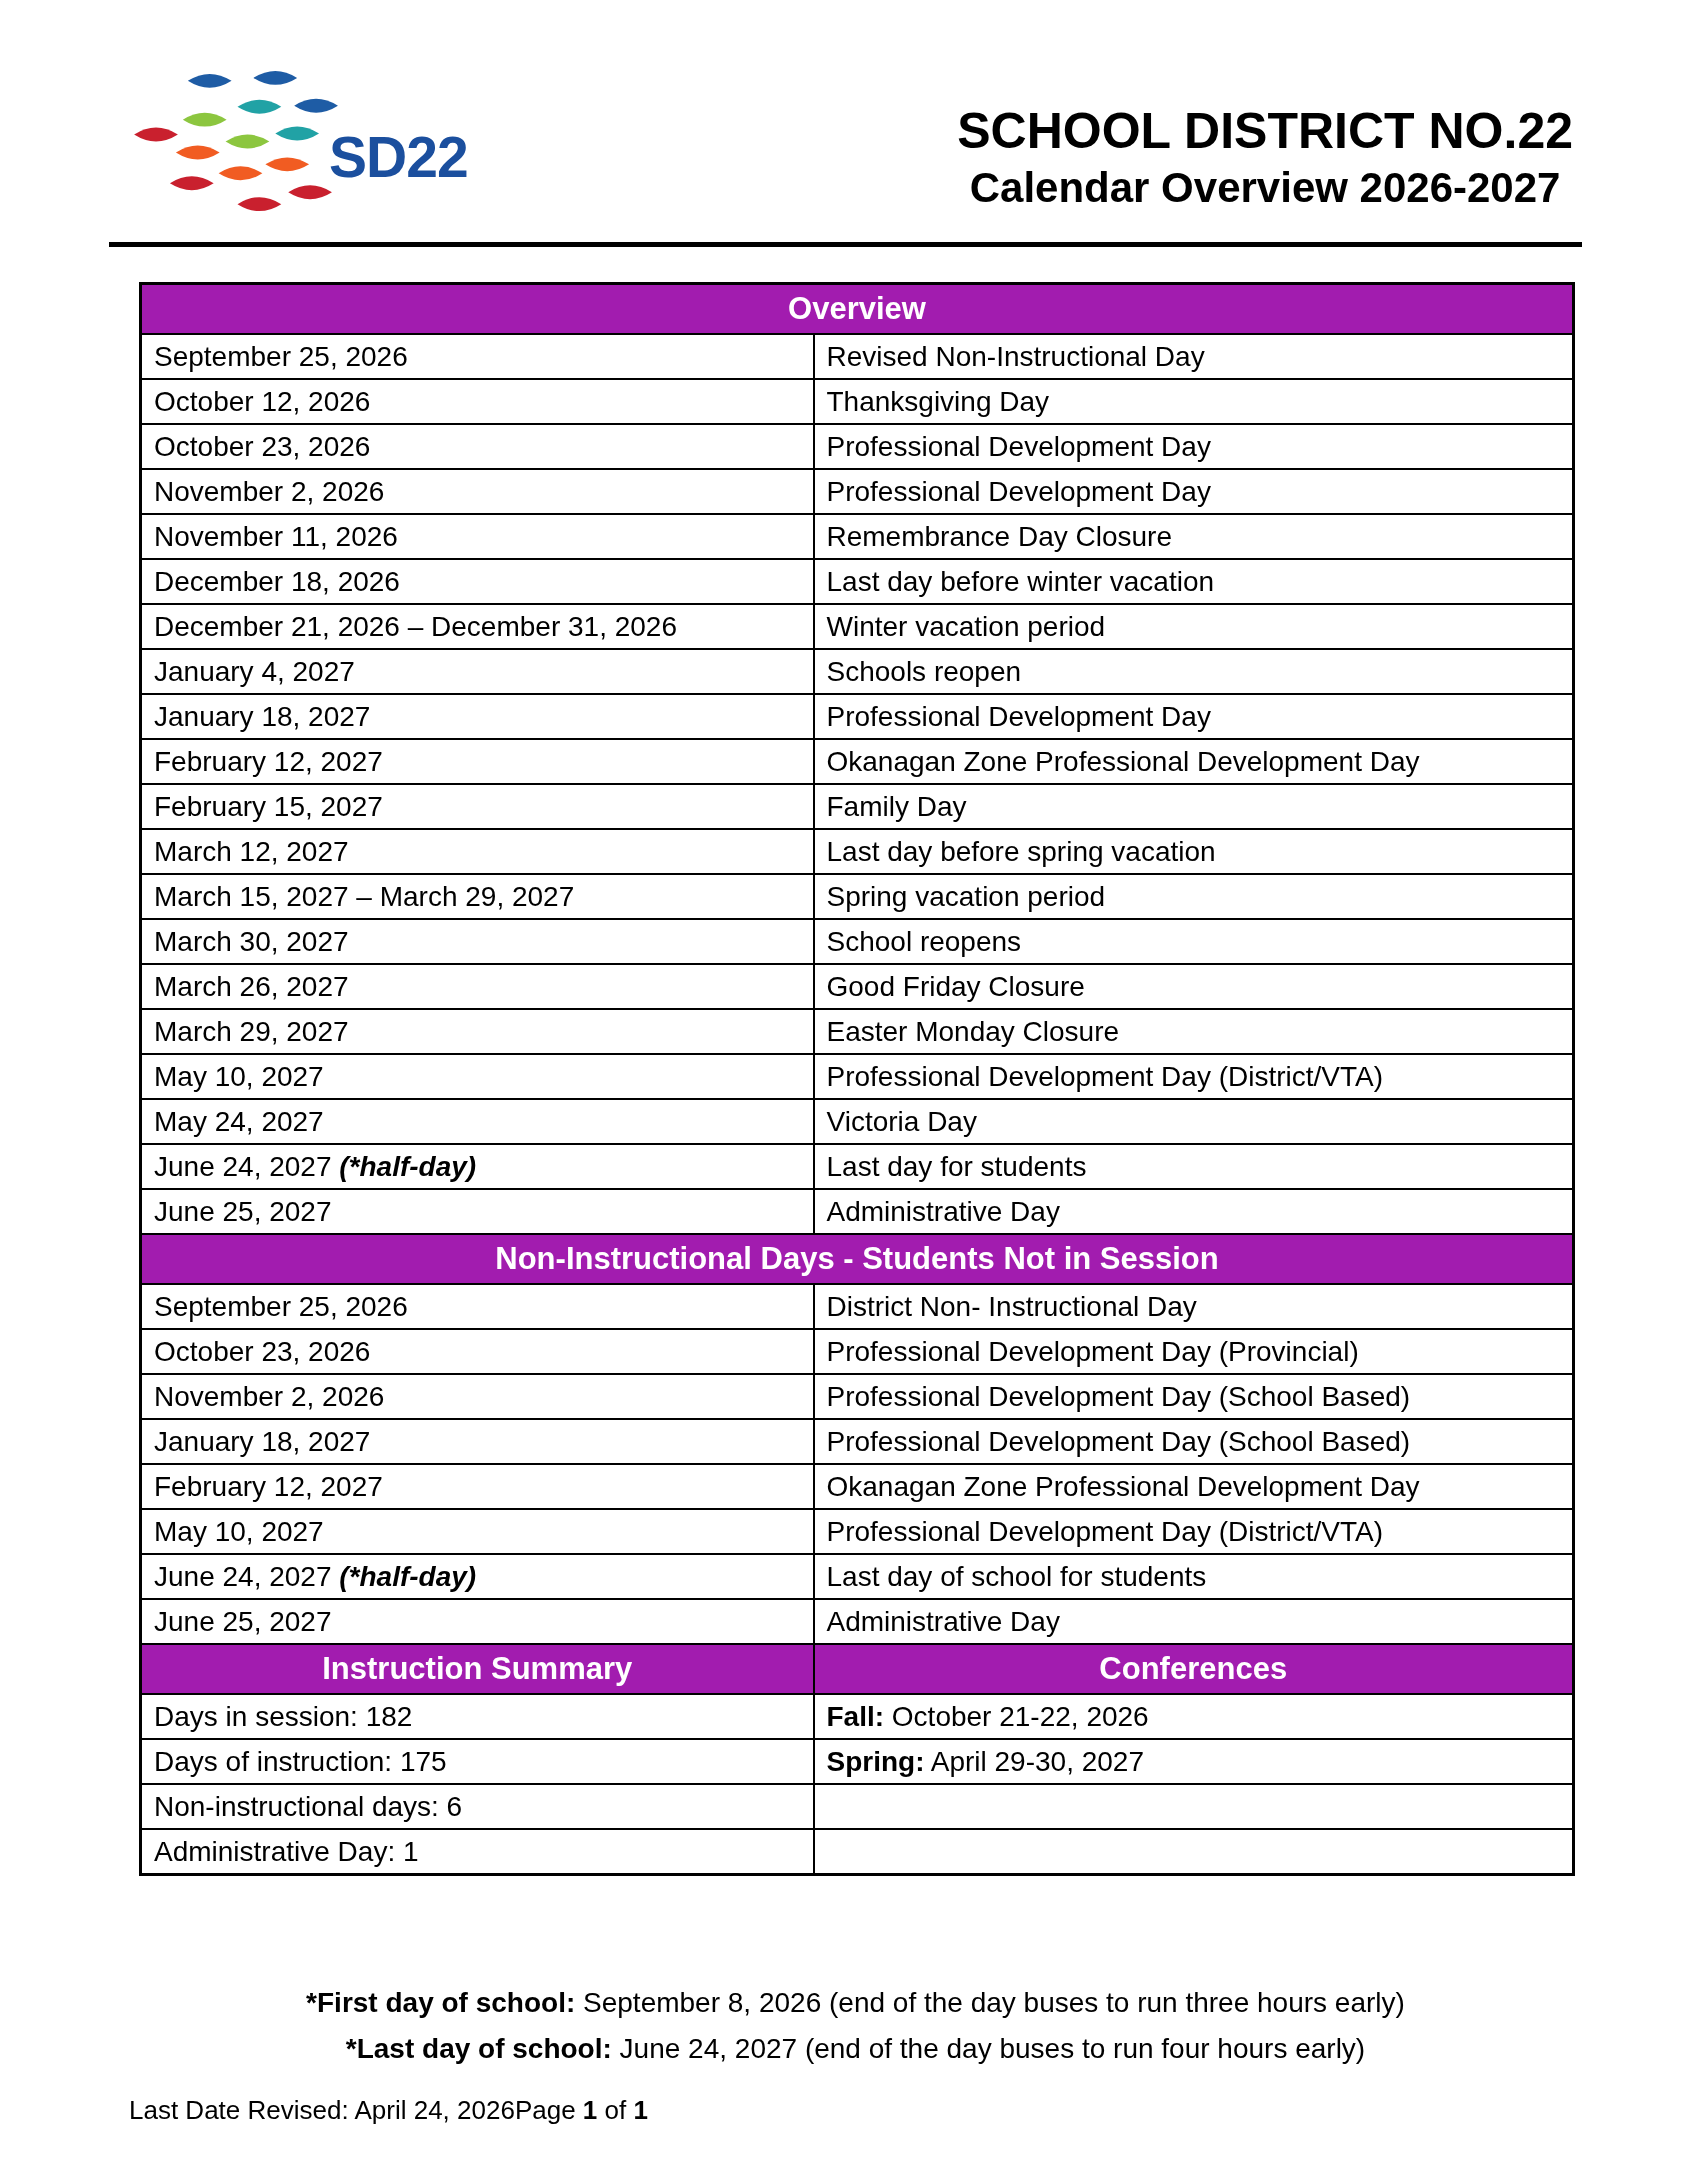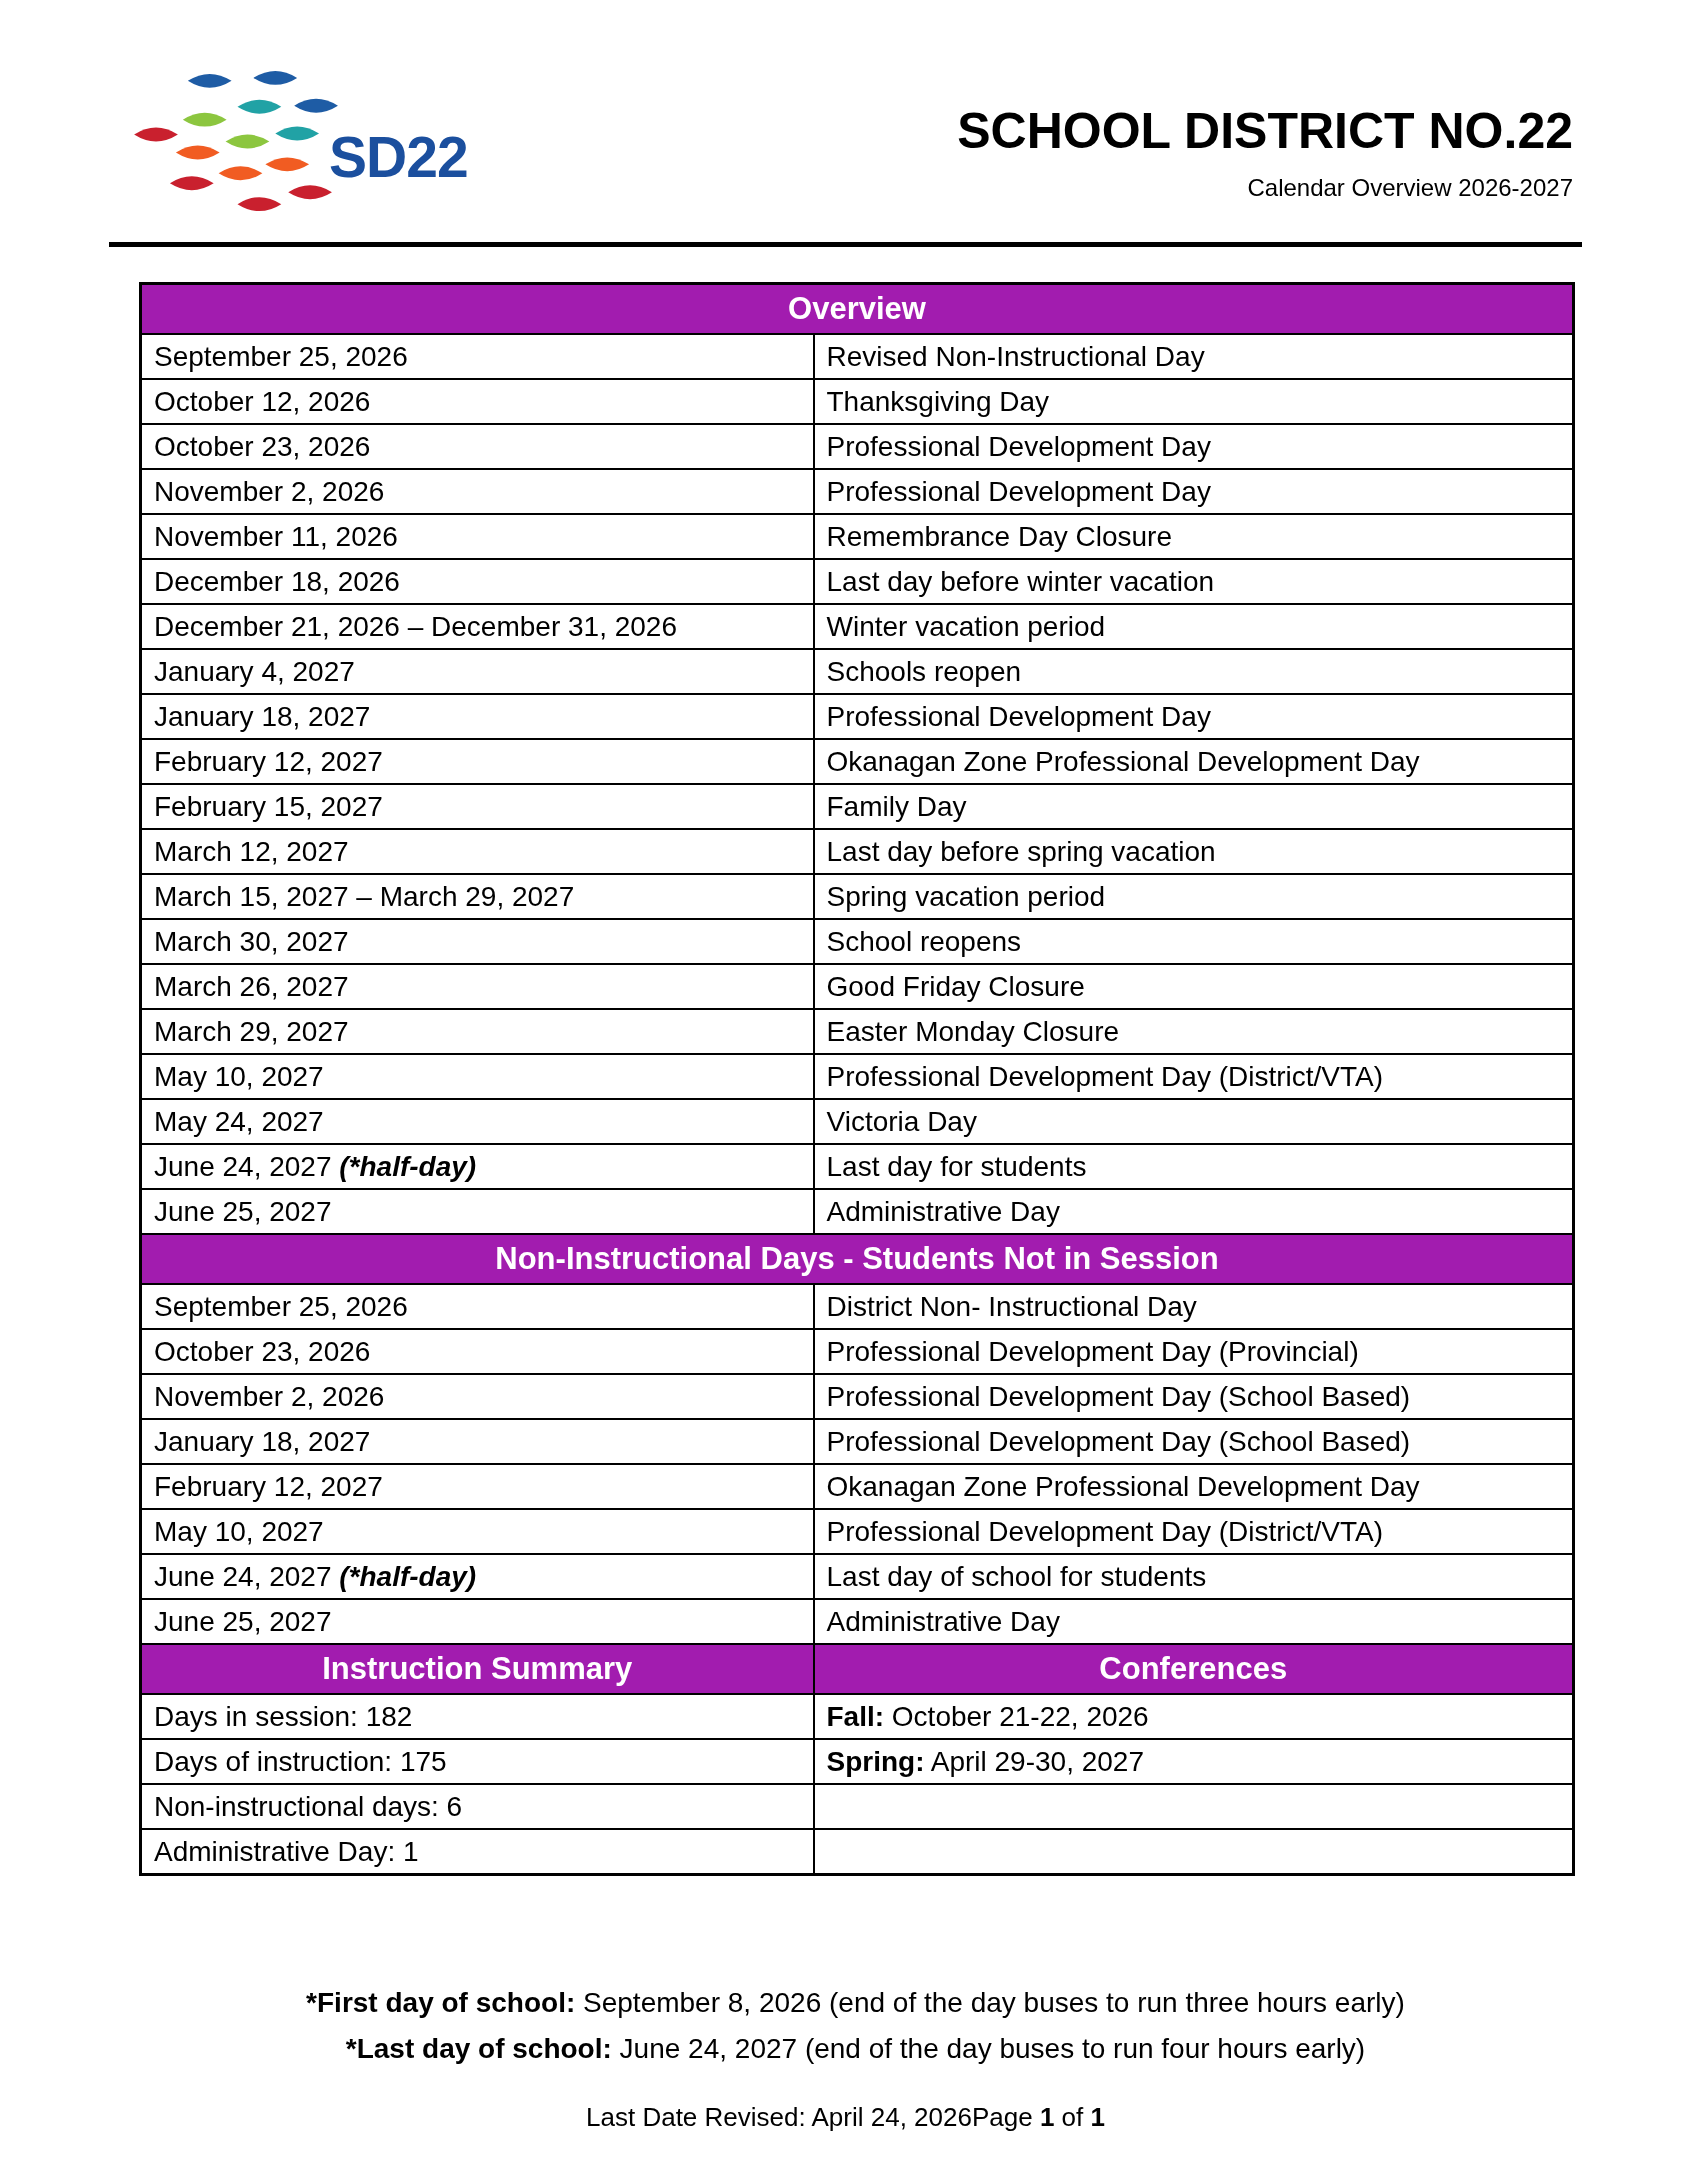--- a/index.html
+++ b/index.html
@@ -12,21 +12,21 @@
   .leaves{position:absolute;left:0;top:0;}
   .lf-blue{fill:#1E5CA5}.lf-teal{fill:#21A2A5}.lf-green{fill:#8CC63F}
   .lf-red{fill:#C9202E}.lf-orange{fill:#F15C22}
   .logo-text{
     position:absolute;left:195px;top:66px;font-size:57px;font-weight:bold;
     color:#1B4F9E;letter-spacing:-1px;
   }
   
   .title-block{position:absolute;top:103px;right:119px;text-align:right;}
   .doc-title{font-size:50px;font-weight:bold;line-height:56px;}
-  .doc-subtitle{font-size:24px;font-weight:normal;line-height:42px;margin-top:8px;}
+  .doc-subtitle{font-size:42px;font-weight:bold;line-height:42px;margin-top:8px;text-align:center;}
   .rule{position:absolute;left:109px;top:242px;width:1473px;height:5px;background:#000;}
   
   table.cal{
     position:absolute;left:139px;top:282px;width:1433px;
     border-collapse:collapse;table-layout:fixed;border:3px solid #000;
   }
   table.cal td{
     border:2px solid #000;height:43px;font-size:28px;
     padding:0 8px 0 12px;vertical-align:middle;text-align:left;
     overflow:hidden;white-space:nowrap;
@@ -39,21 +39,21 @@
   .note{font-weight:bold;font-style:italic;}
   .blabel{font-weight:bold;}
   
   .footnotes{
     position:absolute;left:139px;top:1980px;width:1433px;
     text-align:center;font-size:28px;line-height:46px;
   }
   .footnotes b{font-weight:bold;}
   .footer{
     position:absolute;left:129px;top:2095px;width:1433px;
-    display:flex;justify-content:center;font-size:26px;margin-top:7px;
+    display:flex;justify-content:flex-start;font-size:26px;
   }
   .footer b{font-weight:bold;}
 </style>
 </head>
 <body>
 
 <div class="page">
 
   <div class="logo-wrap">
     <svg class="leaves" width="214" height="169" viewBox="0 0 215 170" aria-hidden="true">

